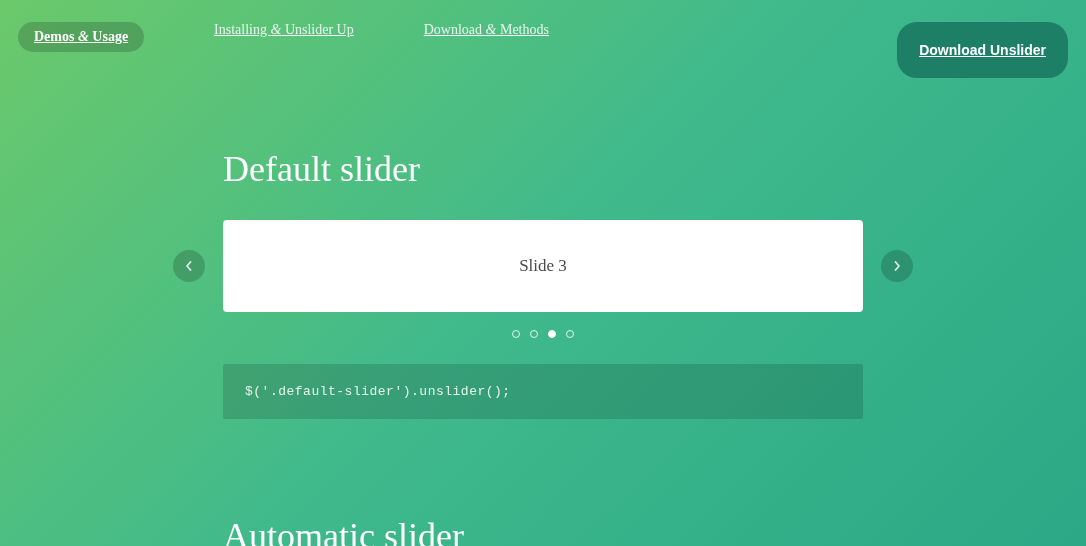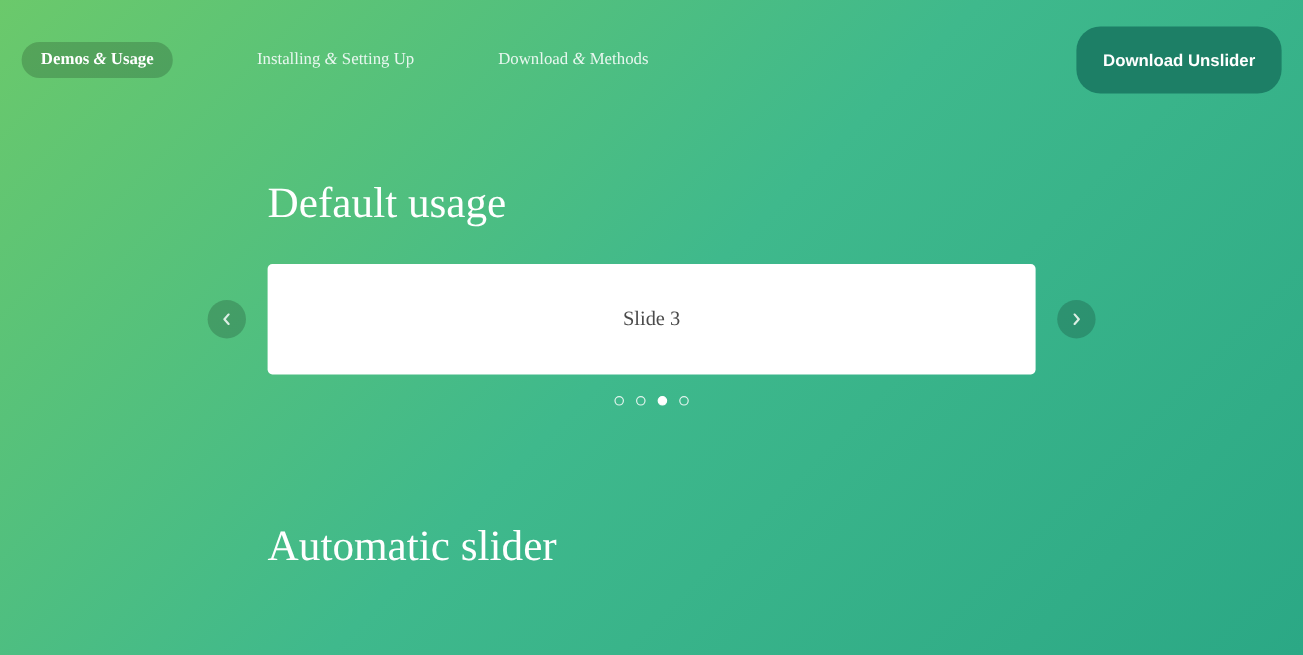--- a/index.html
+++ b/index.html
@@ -6,22 +6,23 @@
   body {
     width: 1086px;
     height: 546px;
     background: linear-gradient(135deg, #6bc96b 0%, #3fb98c 50%, #2ba885 100%);
     font-family: Georgia, 'Times New Roman', serif;
     overflow: hidden;
     color: #fff;
   }
   .nav {
     display: flex;
-    align-items: center;
+    align-items: flex-start;
     padding: 22px 18px 0 18px;
+    text-decoration: underline;
   }
   .nav-item {
     color: #e8f7ef;
     font-size: 14px;
     cursor: pointer;
     white-space: nowrap;
   }
   .nav-item.active {
     background: rgba(0,0,0,0.18);
     padding: 7px 16px;
@@ -119,32 +120,32 @@
 </style>
 </head>
 <body>
 
 <div class="nav">
   <span class="nav-item active">
     <span>Demos </span><span class="amp">&amp;</span><span> Usage</span>
   </span>
   <span class="nav-gap1"></span>
   <span class="nav-item">
-    <span>Installing </span><span class="amp">&amp;</span><span> Setting Up</span>
+    <span>Installing </span><span class="amp">&amp;</span><span> Unslider Up</span>
   </span>
   <span class="nav-gap2"></span>
   <span class="nav-item">
     <span>Download </span><span class="amp">&amp;</span><span> Methods</span>
   </span>
   <span class="nav-gap3"></span>
   <span class="download-btn">Download Unslider</span>
 </div>
 
 <div class="content">
-  <h2 class="section-title">Default usage</h2>
+  <h2 class="section-title">Default slider</h2>
 
   <div class="slider-wrap">
     <div class="arrow prev">
       <svg viewBox="0 0 10 10">
           <path d="M6.5 1 L3 5 L6.5 9" stroke="#dceee4" stroke-width="1.8" fill="none" stroke-linecap="round" stroke-linejoin="round"></path>
         </svg>
     </div>
     <div class="slide-box">
       <span>Slide 3</span>
     </div>
@@ -155,15 +156,16 @@
     </div>
   </div>
 
   <div class="dots">
     <span class="dot"></span>
     <span class="dot"></span>
     <span class="dot active"></span>
     <span class="dot"></span>
   </div>
 
+  <div class="code-block">$('.default-slider').unslider();</div>
 
   <h2 class="section2-title">Automatic slider</h2>
 </div>
 
 </body></html>

